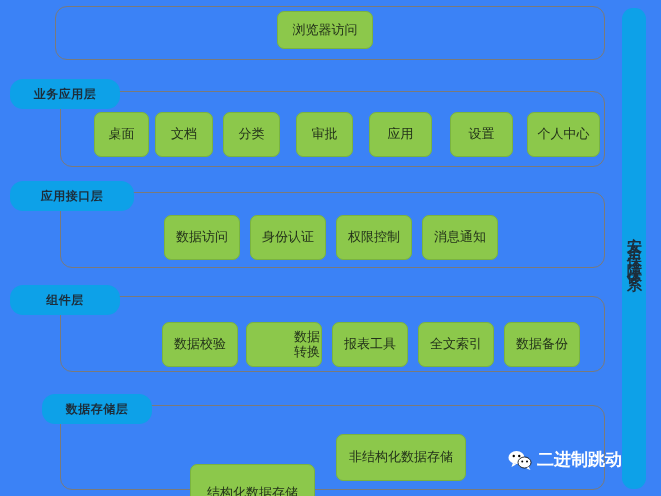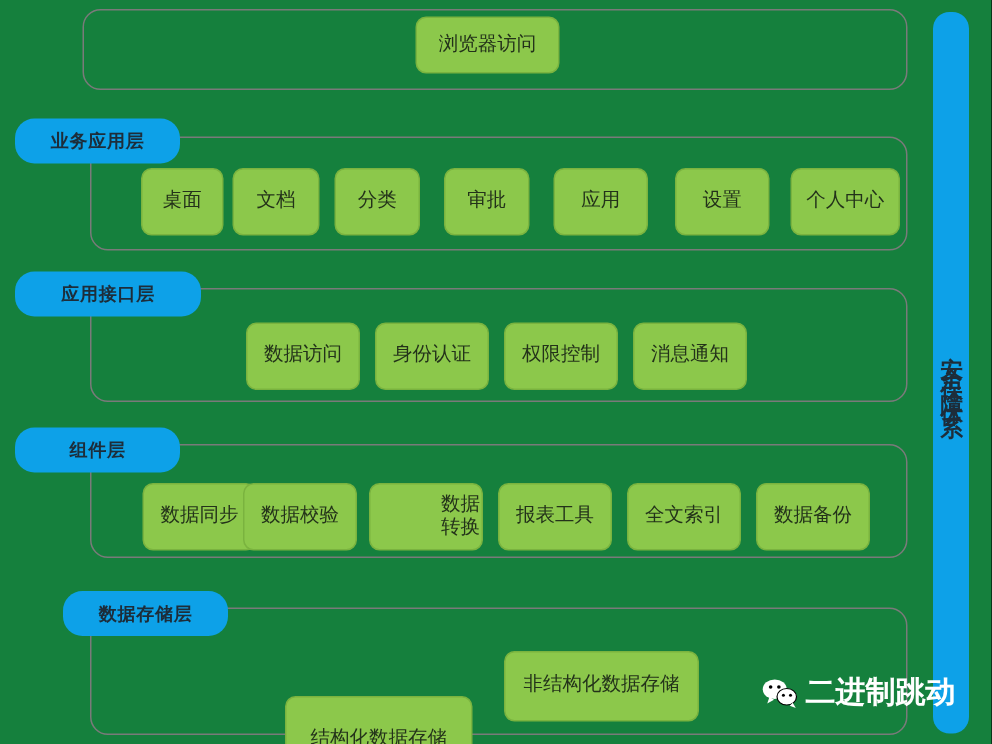--- a/index.html
+++ b/index.html
@@ -8,21 +8,21 @@
     background: #000000;
   }
   body {
     font-family: "DejaVu Sans", "Liberation Sans", sans-serif;
   }
 
   #diagram {
     position: relative;
     width: 661px;
     height: 496px;
-    background: #15803d;
+    background: #3b82f6;
     overflow: hidden;
   }
 
   
   .layer-box {
     position: absolute;
     box-sizing: border-box;
     border: 1px solid #7a7a7a;
     border-radius: 12px;
     background: transparent;
@@ -91,21 +91,21 @@
     position: absolute;
     left: 508px;
     top: 448px;
     display: flex;
     align-items: center;
     gap: 5px;
     z-index: 8;
   }
   #watermark .wm-text {
     color: #ffffff;
-    font-size: 20px;
+    font-size: 17px;
     font-weight: bold;
     white-space: nowrap;
   }
   .wechat-icon {
     display: block;
     width: 24px;
     height: 20px;
   }
 </style>
 </head>
@@ -131,21 +131,20 @@
   <div class="layer-tab" style="left:10px; top:181px; width:124px; height:30px;">应用接口层</div>
 
   <div class="node" style="left:164px; top:215px; width:76px; height:45px;">数据访问</div>
   <div class="node" style="left:250px; top:215px; width:76px; height:45px;">身份认证</div>
   <div class="node" style="left:336px; top:215px; width:76px; height:45px;">权限控制</div>
   <div class="node" style="left:422px; top:215px; width:76px; height:45px;">消息通知</div>
 
   <div class="layer-box" style="left:60px; top:296px; width:545px; height:76px;"></div>
   <div class="layer-tab" style="left:10px; top:285px; width:110px; height:30px;">组件层</div>
 
-  <div class="node" style="left:95px; top:322px; width:76px; height:45px;">数据同步</div>
   <div class="node" style="left:162px; top:322px; width:76px; height:45px;">数据校验</div>
   <div class="node" style="left:246px; top:322px; width:76px; height:45px;padding-left:46px;">数据转换</div>
   <div class="node" style="left:332px; top:322px; width:76px; height:45px;">报表工具</div>
   <div class="node" style="left:418px; top:322px; width:76px; height:45px;">全文索引</div>
   <div class="node" style="left:504px; top:322px; width:76px; height:45px;">数据备份</div>
 
   <div class="layer-box" style="left:60px; top:405px; width:545px; height:85px;"></div>
   <div class="layer-tab" style="left:10px; top:394px; width:110px; height:30px;margin-left:32px;">数据存储层</div>
 
   <div class="node" style="left:190px; top:434px; width:125px; height:59px;margin-top:30px;">结构化数据存储</div>

